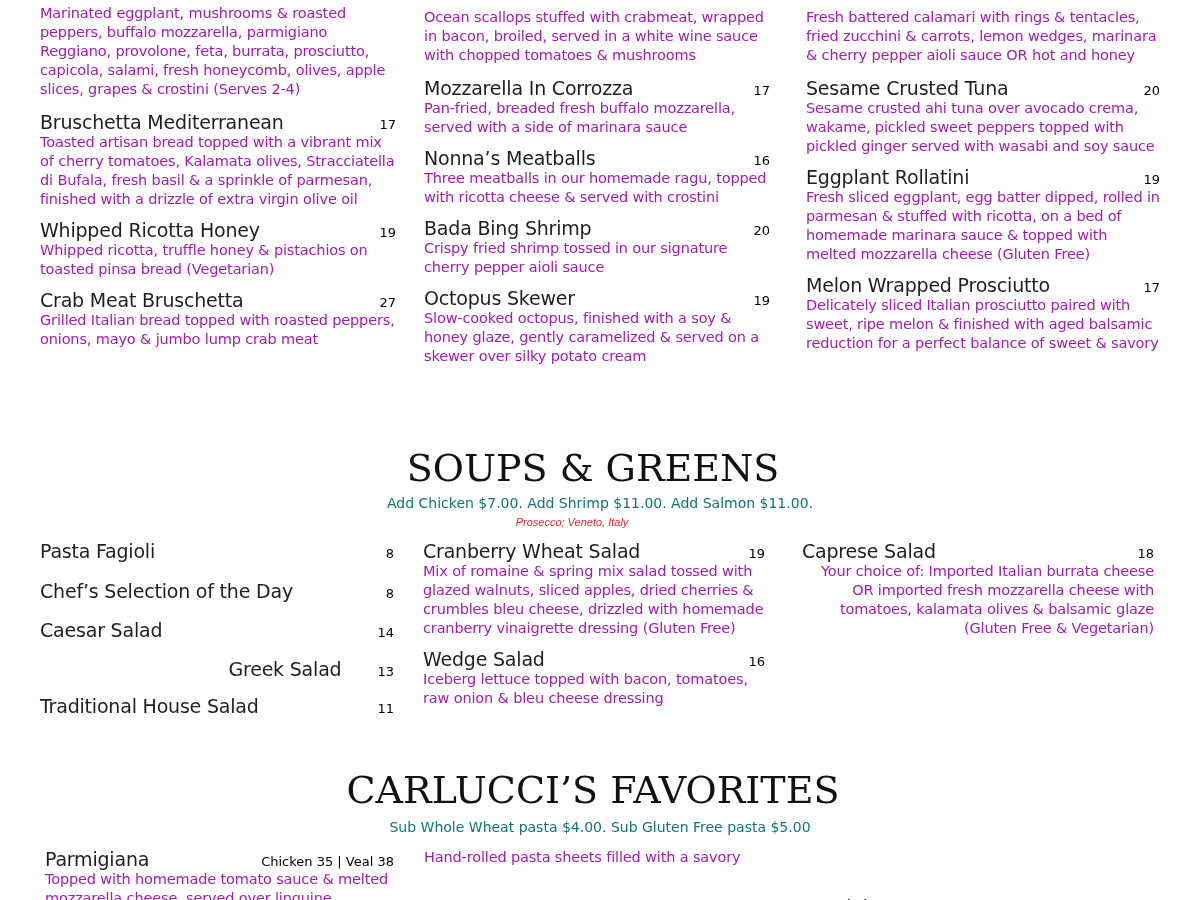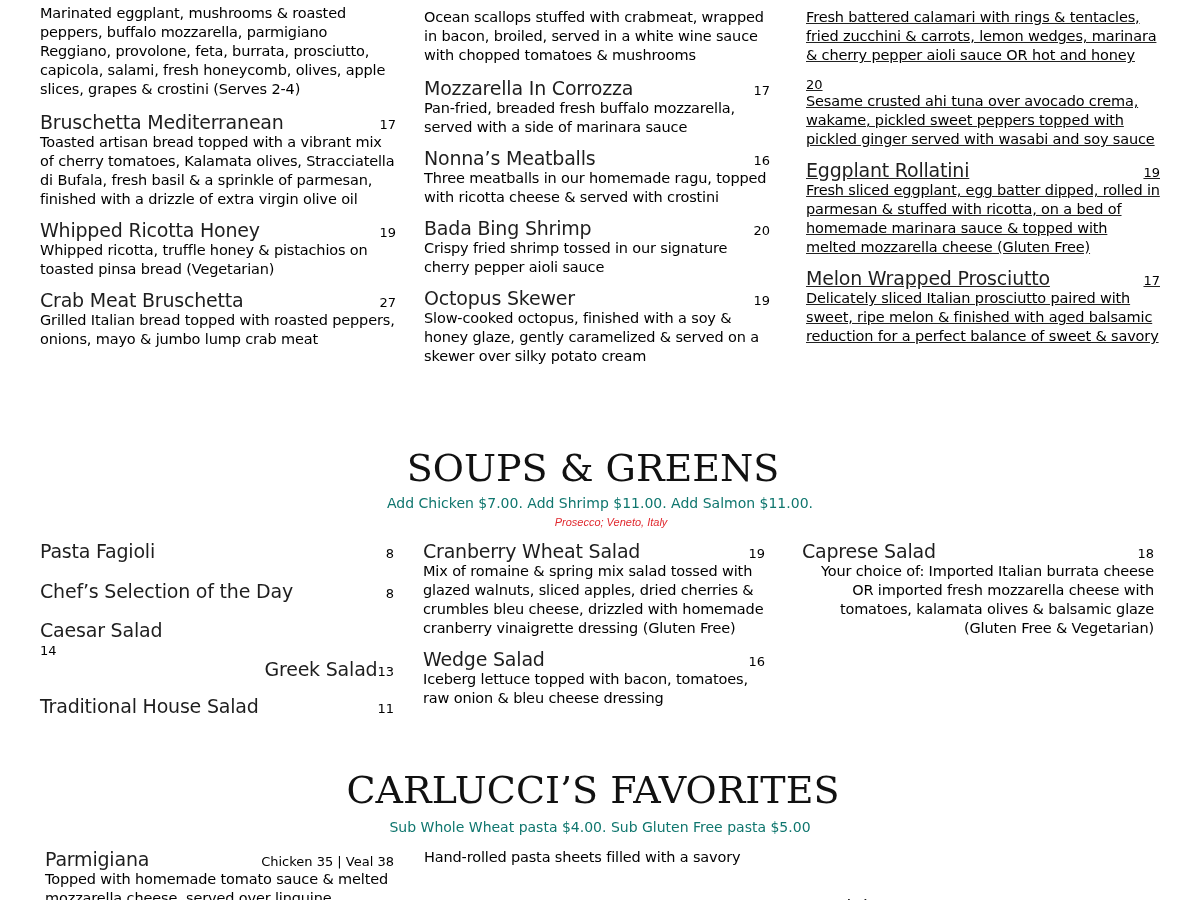--- a/index.html
+++ b/index.html
@@ -5,34 +5,34 @@
   html, body { margin: 0; padding: 0; background: #ffffff; }
   body {
     width: 1200px; height: 900px; overflow: hidden; position: relative;
     font-family: "DejaVu Sans", sans-serif; color: #222;
   }
   .col { position: absolute; }
   .item { margin-bottom: 10px; }
   .item-head { display: flex; justify-content: space-between; align-items: baseline; }
   .item-name { font-size: 19px; color: #1e1e1e; letter-spacing: -0.2px; }
   .item-price { font-size: 13px; color: #000000; }
-  .item-desc { font-size: 14.5px; line-height: 19px; color: #000000; letter-spacing: -0.15px; }
+  .item-desc { font-size: 14.5px; line-height: 19px; color: #a21caf; letter-spacing: -0.15px; }
   .section-title {
     position: absolute; left: 0; width: 1186px; text-align: center;
     font-family: "DejaVu Serif", serif; font-size: 38px; color: #111; letter-spacing: 0px;
   }
   .section-note {
     position: absolute; left: 0; width: 1200px; text-align: center;
     font-size: 14px; color: #0f766e;
   }
   .section-red {
     position: absolute; left: 0; width: 1144px; text-align: center;
-    font-family: "Liberation Sans", sans-serif; font-style: italic; font-size: 11px; color: #e0282e; padding-left: 39px;
+    font-family: "Liberation Sans", sans-serif; font-style: italic; font-size: 11px; color: #e0282e;
   }
-  .simple-item { display: flex; justify-content: space-between; align-items: baseline; }
+  .simple-item { display: flex; justify-content: space-between; align-items: baseline; gap: 36px; }
 </style>
 </head>
 <body>
 
 <div class="col" style="left:40px; top:4px; width:356px;">
   <div class="item-desc" style="margin-bottom:12px;">Marinated eggplant, mushrooms &amp; roasted peppers, buffalo mozzarella, parmigiano Reggiano, provolone, feta, burrata, prosciutto, capicola, salami, fresh honeycomb, olives, apple slices, grapes &amp; crostini (Serves 2-4)</div>
   <div class="item">
     <div class="item-head">
         <span class="item-name">Bruschetta Mediterranean</span>
         <span class="item-price">17</span>
@@ -80,24 +80,25 @@
   </div>
   <div class="item">
     <div class="item-head">
         <span class="item-name">Octopus Skewer</span>
         <span class="item-price">19</span>
       </div>
     <div class="item-desc">Slow-cooked octopus, finished with a soy &amp; honey glaze, gently caramelized &amp; served on a skewer over silky potato cream</div>
   </div>
 </div>
 
-<div class="col" style="left:806px; top:8px; width:354px;text-decoration:underline;">
+<div class="col" style="left:806px; top:8px; width:354px;">
   <div class="item-desc" style="margin-bottom:12px;">Fresh battered calamari with rings &amp; tentacles, fried zucchini &amp; carrots, lemon wedges, marinara &amp; cherry pepper aioli sauce OR hot and honey</div>
   <div class="item">
     <div class="item-head">
+        <span class="item-name">Sesame Crusted Tuna</span>
         <span class="item-price">20</span>
       </div>
     <div class="item-desc">Sesame crusted ahi tuna over avocado crema, wakame, pickled sweet peppers topped with pickled ginger served with wasabi and soy sauce</div>
   </div>
   <div class="item">
     <div class="item-head">
         <span class="item-name">Eggplant Rollatini</span>
         <span class="item-price">19</span>
       </div>
     <div class="item-desc">Fresh sliced eggplant, egg batter dipped, rolled in parmesan &amp; stuffed with ricotta, on a bed of homemade marinara sauce &amp; topped with melted mozzarella cheese (Gluten Free)</div>
@@ -117,21 +118,21 @@
 
 <div class="col" style="left:40px; top:540px; width:354px;">
   <div class="simple-item" style="height:40px;">
       <span class="item-name">Pasta Fagioli</span>
       <span class="item-price">8</span>
     </div>
   <div class="simple-item" style="height:39px;">
       <span class="item-name">Chef’s Selection of the Day</span>
       <span class="item-price">8</span>
     </div>
-  <div class="simple-item" style="height:39px;flex-direction:column;">
+  <div class="simple-item" style="height:39px;">
       <span class="item-name">Caesar Salad</span>
       <span class="item-price">14</span>
     </div>
   <div class="simple-item" style="height:37px;justify-content:flex-end;">
       <span class="item-name">Greek Salad</span>
       <span class="item-price">13</span>
     </div>
   <div class="simple-item" style="height:37px;">
       <span class="item-name">Traditional House Salad</span>
       <span class="item-price">11</span>

